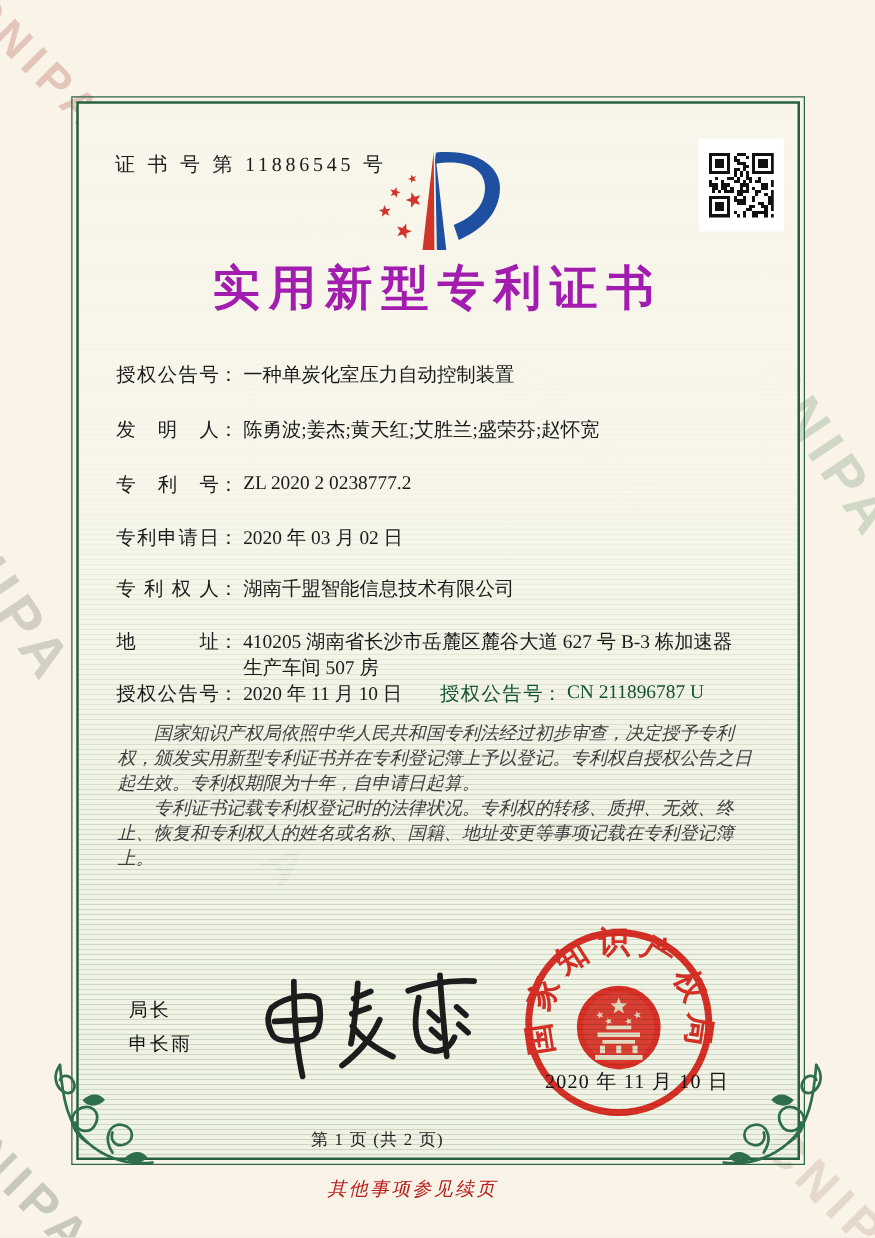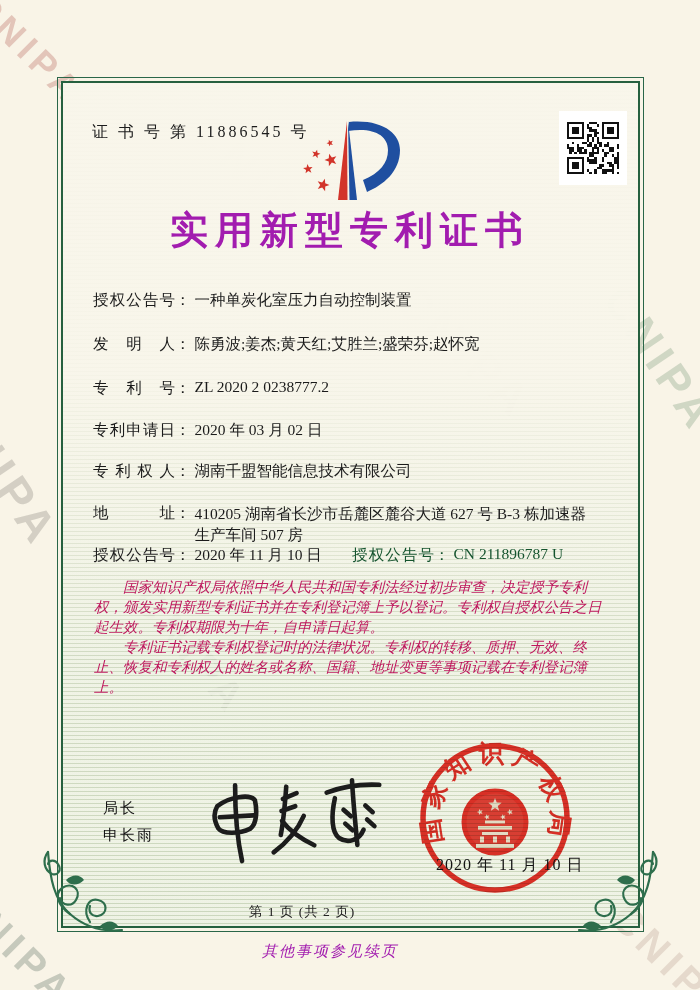--- a/index.html
+++ b/index.html
@@ -29,31 +29,31 @@
   
   .row{position:absolute;left:93px;font-size:15.5px;color:#1b1b1b;display:flex;}
   .lbl{display:inline-block;width:82px;text-align:justify;text-align-last:justify;flex:none;}
   .colon{flex:none;margin-right:4px;}
   .val{white-space:nowrap;}
   .val-wrap{white-space:normal;width:452px;line-height:21px;}
   .row2{position:absolute;left:352px;font-size:15.5px;color:#14532d;display:flex;}
 
   
   #paras{position:absolute;left:94px;top:577px;width:516px;font-size:14.5px;line-height:20px;
-         font-style:italic;color:#be185d;}
+         font-style:italic;color:#404040;}
   #paras p{margin:0;text-indent:2em;}
 
   
   .director{position:absolute;left:103px;font-size:15px;color:#111;
             font-family:"Liberation Sans","DejaVu Sans",sans-serif;letter-spacing:2px;}
   #signature{position:absolute;left:200px;top:776px;}
   #seal{position:absolute;left:410px;top:734px;mix-blend-mode:multiply;opacity:0.94;}
   #seal-date{position:absolute;left:436px;top:855px;font-size:16px;color:#141414;letter-spacing:1px;z-index:6;}
   #page-info{position:absolute;left:0;top:903px;width:604px;text-align:center;font-size:13.5px;color:#222;letter-spacing:1px;}
-  #note{position:absolute;left:0;top:942px;width:660px;text-align:center;font-size:15px;font-style:italic;color:#a21caf;letter-spacing:2px;}
+  #note{position:absolute;left:0;top:942px;width:660px;text-align:center;font-size:15px;font-style:italic;color:#b91c1c;letter-spacing:2px;}
   .ornament{position:absolute;z-index:5;}
 </style>
 </head>
 <body>
 
 <div id="page">
 
   <div id="watermarks">
       <span class="wm" style="left: -42px; top: 28px; font-size: 36px; color: rgba(205, 150, 140, 0.5); transform: rotate(45deg);">CNIPA</span>
       <span class="wm" style="left: 175px; top: 154px; font-size: 46px; color: rgba(216, 176, 166, 0.28); transform: rotate(44deg);">CNIPA</span>

